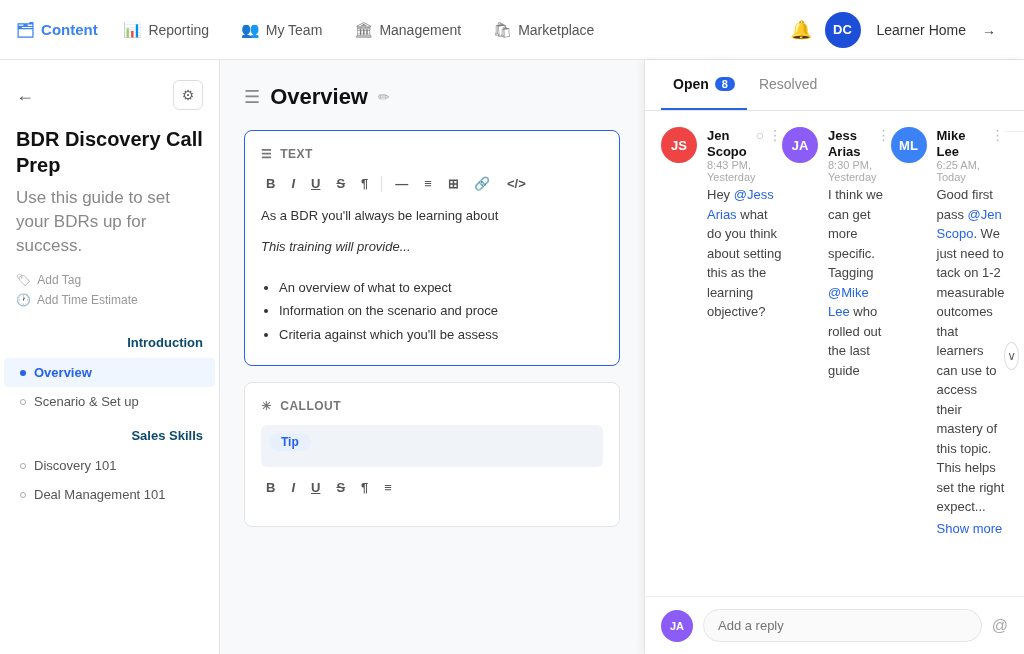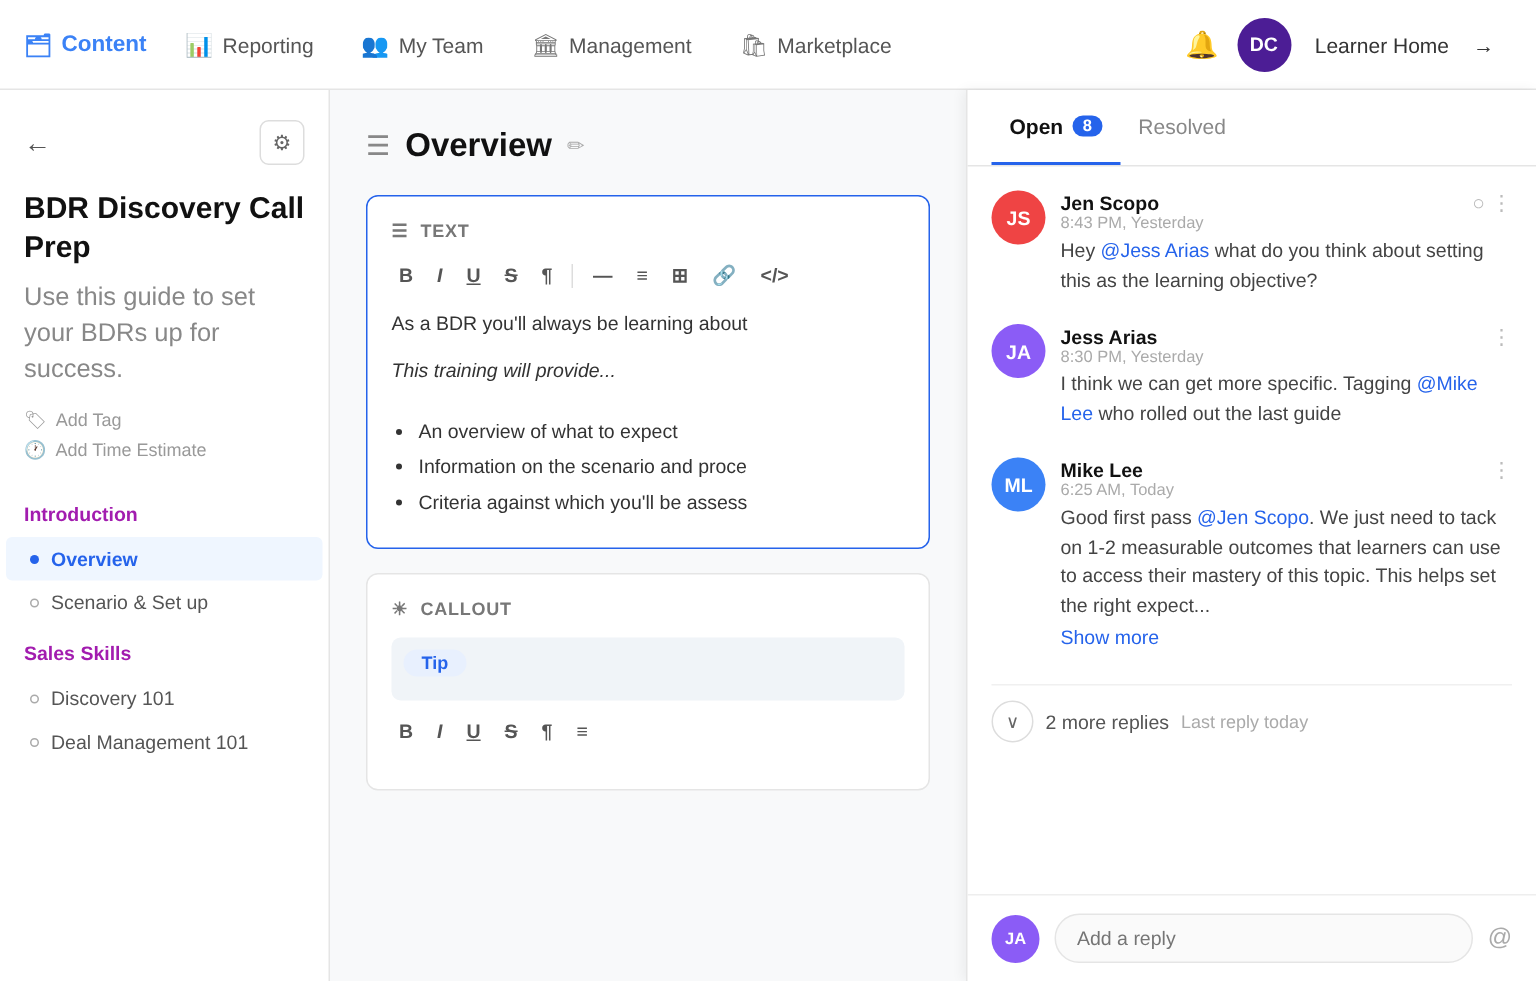--- a/index.html
+++ b/index.html
@@ -9,36 +9,36 @@
     .top-nav {
       display: flex; align-items: center; height: 60px;
       background: #fff; border-bottom: 1px solid #e5e5e5;
       padding: 0 16px; gap: 4px;
     }
     .nav-logo { display: flex; align-items: center; gap: 6px; color: #3b82f6; font-weight: 600; font-size: 15px; margin-right: 8px; }
     .nav-item { display: flex; align-items: center; gap: 6px; padding: 8px 14px; border-radius: 6px; color: #555; font-size: 14px; cursor: pointer; white-space: nowrap; }
     .nav-item-icon { font-size: 15px; color: #777; }
     .nav-spacer { flex: 1; }
     .nav-bell { font-size: 18px; color: #666; padding: 8px; cursor: pointer; }
-    .nav-avatar { width: 36px; height: 36px; background: #4c1d95; border-radius: 50%; display: flex; align-items: center; justify-content: center; color: #fff; font-weight: 700; font-size: 13px; }
+    .nav-avatar { width: 36px; height: 36px; background: #1d4ed8; border-radius: 50%; display: flex; align-items: center; justify-content: center; color: #fff; font-weight: 700; font-size: 13px; }
     .nav-learner-home { display: flex; align-items: center; gap: 16px; color: #333; font-size: 14px; cursor: pointer; padding: 8px 12px; }
 
     
     .main-layout { display: flex; height: calc(654px - 60px); }
 
     
     .sidebar { width: 220px; background: #fff; border-right: 1px solid #e5e5e5; padding: 16px 0; overflow-y: auto; flex-shrink: 0; }
     .sidebar-top { display: flex; align-items: center; justify-content: space-between; padding: 4px 16px 16px; }
     .sidebar-back { font-size: 18px; color: #555; cursor: pointer; }
     .sidebar-gear { width: 30px; height: 30px; border: 1px solid #ddd; border-radius: 6px; display: flex; align-items: center; justify-content: center; color: #666; cursor: pointer; font-size: 14px; }
     .sidebar-title { padding: 0 16px 8px; font-size: 20px; font-weight: 700; color: #111; line-height: 1.3; }
     .sidebar-desc { padding: 0 16px 16px; font-size: 17px; color: #888; line-height: 1.4; }
     .sidebar-meta { padding: 0 16px 6px; display: flex; flex-direction: column; gap: 6px; margin-bottom: 10px; }
     .sidebar-meta-item { display: flex; align-items: center; gap: 6px; color: #999; font-size: 12px; cursor: pointer; }
-    .sidebar-section-title { padding: 12px 16px 8px; font-size: 13px; font-weight: 700; color: #a21caf; }
+    .sidebar-section-title { padding: 12px 16px 8px; font-size: 13px; font-weight: 700; color: #0c4a6e; text-align: right; }
     .sidebar-nav-item { display: flex; align-items: center; gap: 8px; padding: 7px 16px; font-size: 13px; color: #555; cursor: pointer; border-radius: 4px; margin: 0 4px; }
     .sidebar-nav-item.active { background: #eff6ff; color: #2563eb; font-weight: 600; }
     .sidebar-nav-dot { width: 6px; height: 6px; border-radius: 50%; background: #2563eb; flex-shrink: 0; }
     .sidebar-nav-dot-empty { width: 6px; height: 6px; border-radius: 50%; border: 1.5px solid #aaa; flex-shrink: 0; }
 
     
     .content-area { flex: 1; background: #f8f9fa; padding: 24px; overflow-y: auto; }
     .content-header { display: flex; align-items: center; gap: 10px; margin-bottom: 20px; }
     .content-header-icon { color: #888; font-size: 18px; }
     .content-title { font-size: 22px; font-weight: 700; color: #111; }
@@ -61,21 +61,21 @@
     
     .comments-panel {
       width: 380px; background: #fff; border-left: 1px solid #e5e5e5;
       display: flex; flex-direction: column; flex-shrink: 0;
       box-shadow: -2px 0 8px rgba(0,0,0,0.06);
     }
     .comments-tabs { display: flex; align-items: center; padding: 0 16px; border-bottom: 1px solid #e5e5e5; gap: 0; }
     .comments-tab { padding: 16px 12px; font-size: 14px; cursor: pointer; color: #888; border-bottom: 2px solid transparent; display: flex; align-items: center; gap: 6px; }
     .comments-tab.active { color: #111; border-bottom-color: #2563eb; font-weight: 600; }
     .comments-badge { background: #2563eb; color: #fff; border-radius: 10px; padding: 1px 7px; font-size: 11px; font-weight: 700; }
-    .comments-body { flex: 1; overflow-y: auto; padding: 16px; display: flex; flex-direction: column; gap: 0; }
+    .comments-body { flex: 1; overflow-y: auto; padding: 16px; display: flex; flex-direction: row; gap: 0; }
     .comment-thread { display: flex; gap: 10px; margin-bottom: 20px; }
     .comment-avatar { width: 36px; height: 36px; border-radius: 50%; flex-shrink: 0; display: flex; align-items: center; justify-content: center; font-weight: 700; font-size: 13px; color: #fff; }
     .avatar-red { background: #ef4444; }
     .avatar-purple { background: #8b5cf6; }
     .avatar-blue { background: #3b82f6; }
     .comment-body { flex: 1; }
     .comment-header { display: flex; align-items: flex-start; justify-content: space-between; margin-bottom: 2px; }
     .comment-name { font-size: 13px; font-weight: 700; color: #111; }
     .comment-time { font-size: 11px; color: #aaa; }
     .comment-actions { display: flex; align-items: center; gap: 4px; color: #bbb; }

